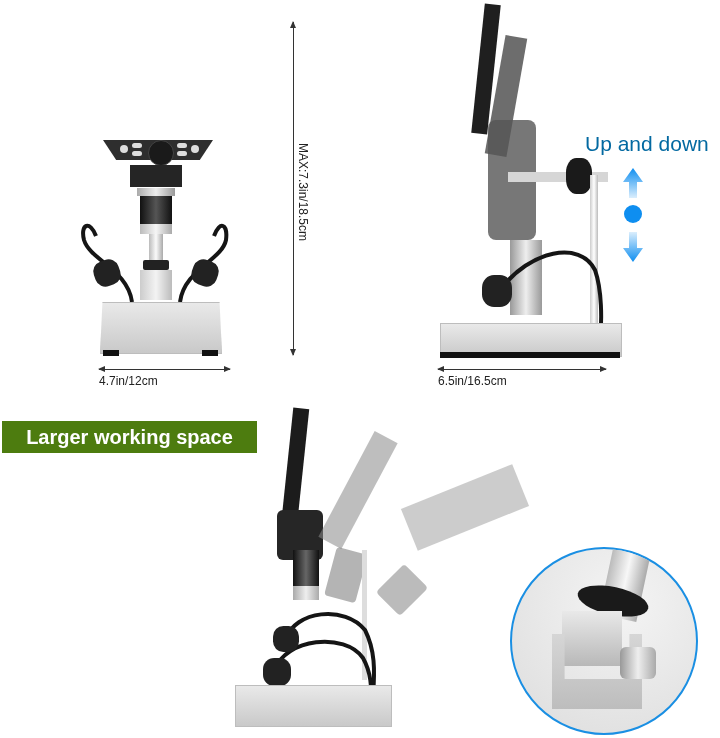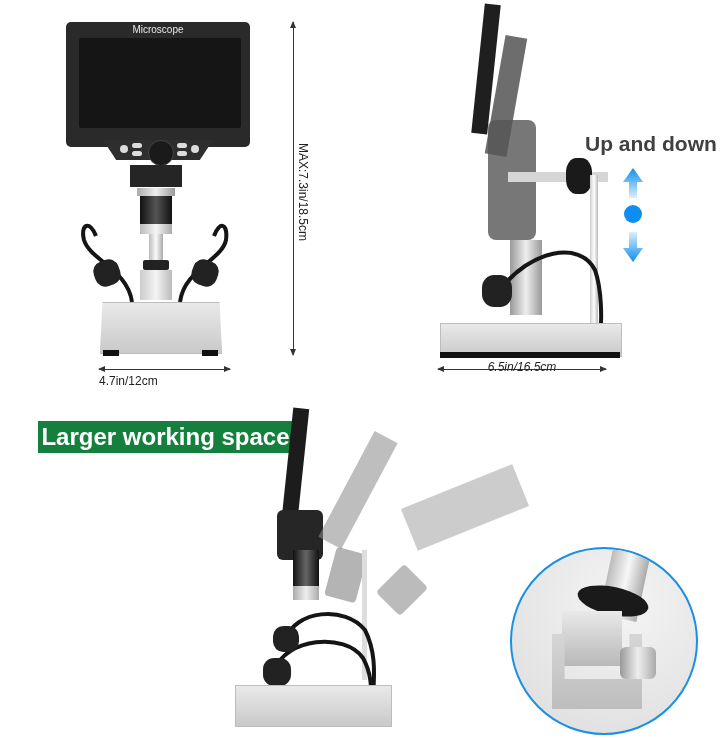--- a/index.html
+++ b/index.html
@@ -5,34 +5,30 @@
   html,body{margin:0;padding:0;background:#fff;}
   body{width:720px;height:738px;position:relative;overflow:hidden;font-family:"Liberation Sans",sans-serif;}
   .abs{position:absolute;}
   .dim-label{font-size:12px;color:#222;}
   .dim-h{height:1px;background:#333;}
   .arrow-l,.arrow-r,.arrow-u,.arrow-d{position:absolute;width:0;height:0;}
   .arrow-l{left:-1px;top:-3px;border-top:3.5px solid transparent;border-bottom:3.5px solid transparent;border-right:7px solid #333;}
   .arrow-r{right:-1px;top:-3px;border-top:3.5px solid transparent;border-bottom:3.5px solid transparent;border-left:7px solid #333;}
   .arrow-u{top:-1px;left:-3px;border-left:3.5px solid transparent;border-right:3.5px solid transparent;border-bottom:7px solid #333;}
   .arrow-d{bottom:-1px;left:-3px;border-left:3.5px solid transparent;border-right:3.5px solid transparent;border-top:7px solid #333;}
-  .banner{background:#15803d;color:#fff;font-weight:bold;font-size:24px;display:flex;align-items:center;justify-content:center;margin-left:36px;}
-  .updown{color:#404040;font-weight:bold;font-size:21px;}
+  .banner{background:#4d7c0f;color:#fff;font-weight:bold;font-size:20px;display:flex;align-items:center;justify-content:center;}
+  .updown{color:#0369a1;font-weight:normal;font-size:21px;}
   .metal{background:linear-gradient(180deg,#e9e9e9,#c9c9c9);border:1px solid #bdbdbd;}
   .dark{background:#1c1c1c;}
 </style>
 </head>
 <body>
 
 <div class="abs" style="left:60px;top:10px;width:230px;height:360px;">
 
-  <div class="abs dark" style="left:6px;top:12px;width:184px;height:125px;border-radius:5px;background:#2a2a2a;">
-    <div class="abs" style="left:0;top:2px;width:184px;text-align:center;color:#e8e8e8;font-size:10px;">Microscope</div>
-    <div class="abs" style="left:13px;top:16px;width:162px;height:90px;background:#151515;border-radius:2px;"></div>
-  </div>
 
   <div class="abs" style="left:43px;top:130px;width:110px;height:20px;background:#2e2e2e;clip-path:polygon(0 0,100% 0,88% 100%,12% 100%);"></div>
   <div class="abs" style="left:60px;top:135px;width:8px;height:8px;border-radius:50%;background:#ddd;"></div>
   <div class="abs" style="left:72px;top:133px;width:10px;height:5px;border-radius:3px;background:#ddd;"></div>
   <div class="abs" style="left:72px;top:141px;width:10px;height:5px;border-radius:3px;background:#ddd;"></div>
   <div class="abs" style="left:88px;top:130px;width:24px;height:24px;border-radius:50%;background:#1a1a1a;border:1px solid #444;"></div>
   <div class="abs" style="left:117px;top:133px;width:10px;height:5px;border-radius:3px;background:#ddd;"></div>
   <div class="abs" style="left:117px;top:141px;width:10px;height:5px;border-radius:3px;background:#ddd;"></div>
   <div class="abs" style="left:131px;top:135px;width:8px;height:8px;border-radius:50%;background:#ddd;"></div>
 
@@ -99,21 +95,21 @@
   </defs>
   <polygon points="15,0 25,14 19,14 19,30 11,30 11,14 5,14" fill="url(#gu)"></polygon>
   <circle cx="15" cy="46" r="9" fill="#0e8ef0"></circle>
   <polygon points="15,94 25,80 19,80 19,64 11,64 11,80 5,80" fill="url(#gd)"></polygon>
 </svg>
 
 <div class="abs dim-h" style="left:438px;top:369px;width:168px;">
   <span class="arrow-l"></span>
   <span class="arrow-r"></span>
 </div>
-<div class="abs dim-label" style="left:438px;top:360px;width:168px;text-align:center;font-style:italic;">6.5in/16.5cm</div>
+<div class="abs dim-label" style="left:438px;top:374px;width:168px;text-align:left;">6.5in/16.5cm</div>
 
 <div class="abs banner" style="left:2px;top:421px;width:255px;height:32px;">Larger working space</div>
 
 <div class="abs" style="left:225px;top:400px;width:320px;height:338px;">
 
   <div class="abs dark" style="left:62px;top:8px;width:16px;height:120px;background:#1c1c1c;transform:rotate(6deg);"></div>
   <div class="abs dark" style="left:52px;top:110px;width:46px;height:50px;background:#262626;border-radius:6px;"></div>
   <div class="abs" style="left:68px;top:150px;width:26px;height:50px;background:linear-gradient(90deg,#111,#666,#111);"></div>
   <div class="abs" style="left:68px;top:186px;width:26px;height:14px;background:linear-gradient(90deg,#aaa,#eee,#aaa);"></div>
 

